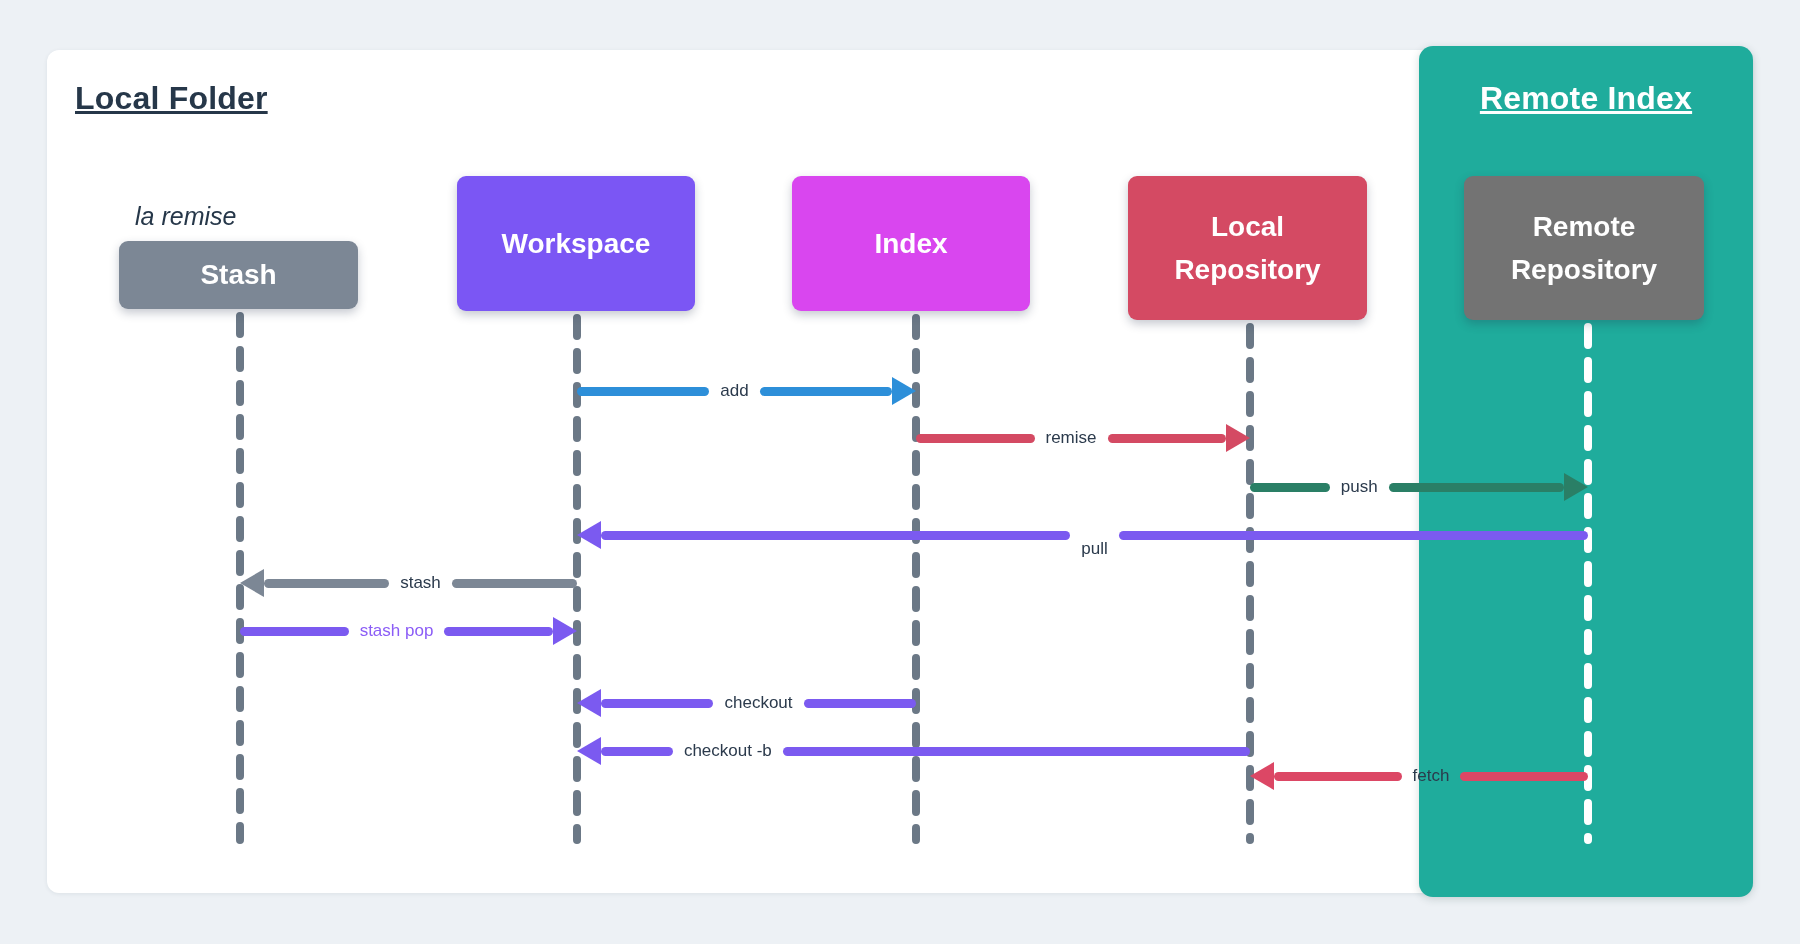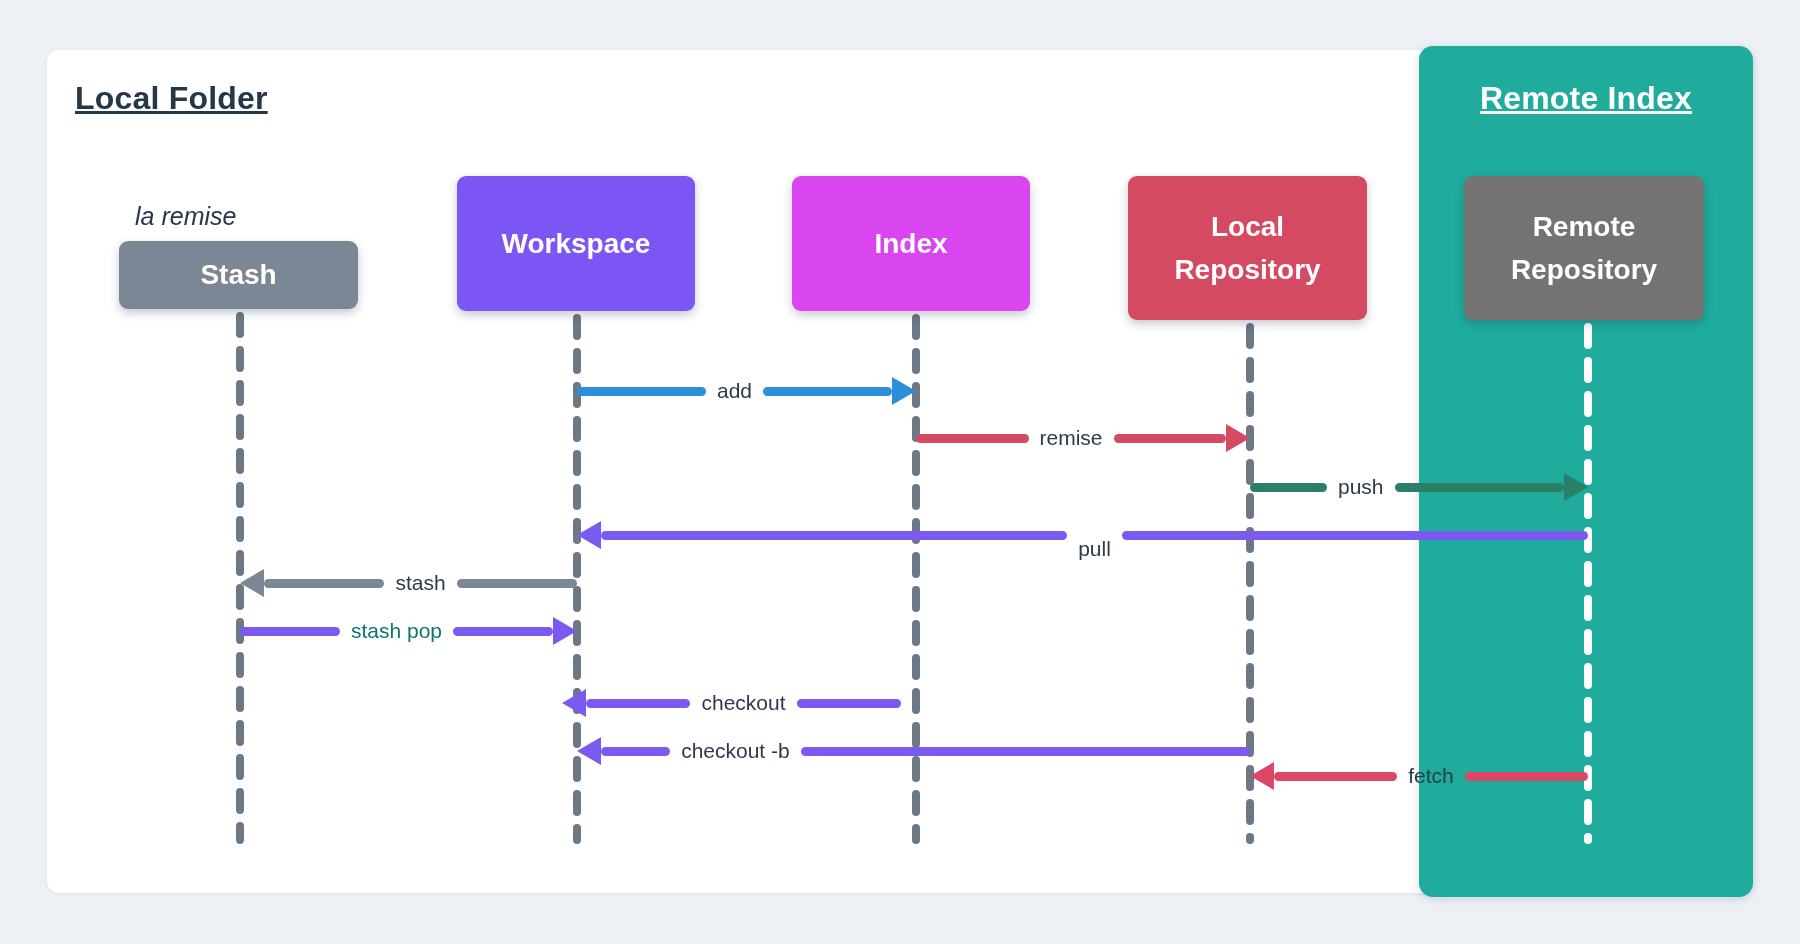--- a/index.html
+++ b/index.html
@@ -65,21 +65,21 @@
     height:32px;
     display:flex;
     align-items:center;
     z-index:5;
   }
   .arrow .seg{
     height:9px;border-radius:5px;
     flex-grow:1;flex-basis:0;
   }
   .arrow .lbl{
-    font-size:21px;
+    font-size:17px;
     font-weight:500;
     white-space:nowrap;
     margin:0 11px;
     flex:0 0 auto;
   }
   .arrow .head{
     width:0;height:0;flex:0 0 auto;
     border-top:14px solid transparent;
     border-bottom:14px solid transparent;
   }
@@ -147,25 +147,25 @@
         <div class="seg" style="background: rgb(123, 90, 240); flex-grow: 1;"></div>
       </div>
       <div class="arrow" style="left: 240px; top: 567px; width: 337px;">
         <div class="head" style="border-right: 24px solid rgb(124, 135, 149);"></div>
         <div class="seg" style="background: rgb(124, 135, 149); flex-grow: 1;"></div>
         <div class="lbl" style="color: rgb(43, 58, 76);">stash</div>
         <div class="seg" style="background: rgb(124, 135, 149); flex-grow: 1;"></div>
       </div>
       <div class="arrow" style="left: 240px; top: 615px; width: 337px;">
         <div class="seg" style="background: rgb(123, 90, 240); flex-grow: 1;"></div>
-        <div class="lbl" style="color: #0f766e;">stash pop</div>
+        <div class="lbl" style="color: #8b5cf6;">stash pop</div>
         <div class="seg" style="background: rgb(123, 90, 240); flex-grow: 1;"></div>
         <div class="head" style="border-left: 24px solid rgb(123, 90, 240);"></div>
       </div>
-      <div class="arrow" style="left: 562px; top: 687px; width: 339px; align-items: center;">
+      <div class="arrow" style="left: 577px; top: 687px; width: 339px; align-items: center;">
         <div class="head" style="border-right: 24px solid rgb(123, 90, 240);"></div>
         <div class="seg" style="background: rgb(123, 90, 240); flex-grow: 1;"></div>
         <div class="lbl" style="color: rgb(43, 58, 76);">checkout</div>
         <div class="seg" style="background: rgb(123, 90, 240); flex-grow: 1;"></div>
       </div>
       <div class="arrow" style="left: 577px; top: 735px; width: 673px;">
         <div class="head" style="border-right: 24px solid rgb(123, 90, 240);"></div>
         <div class="seg" style="background: rgb(123, 90, 240); flex-grow: 1;"></div>
         <div class="lbl" style="color: rgb(43, 58, 76);">checkout -b</div>
         <div class="seg" style="background: rgb(123, 90, 240); flex-grow: 6.5;"></div>

